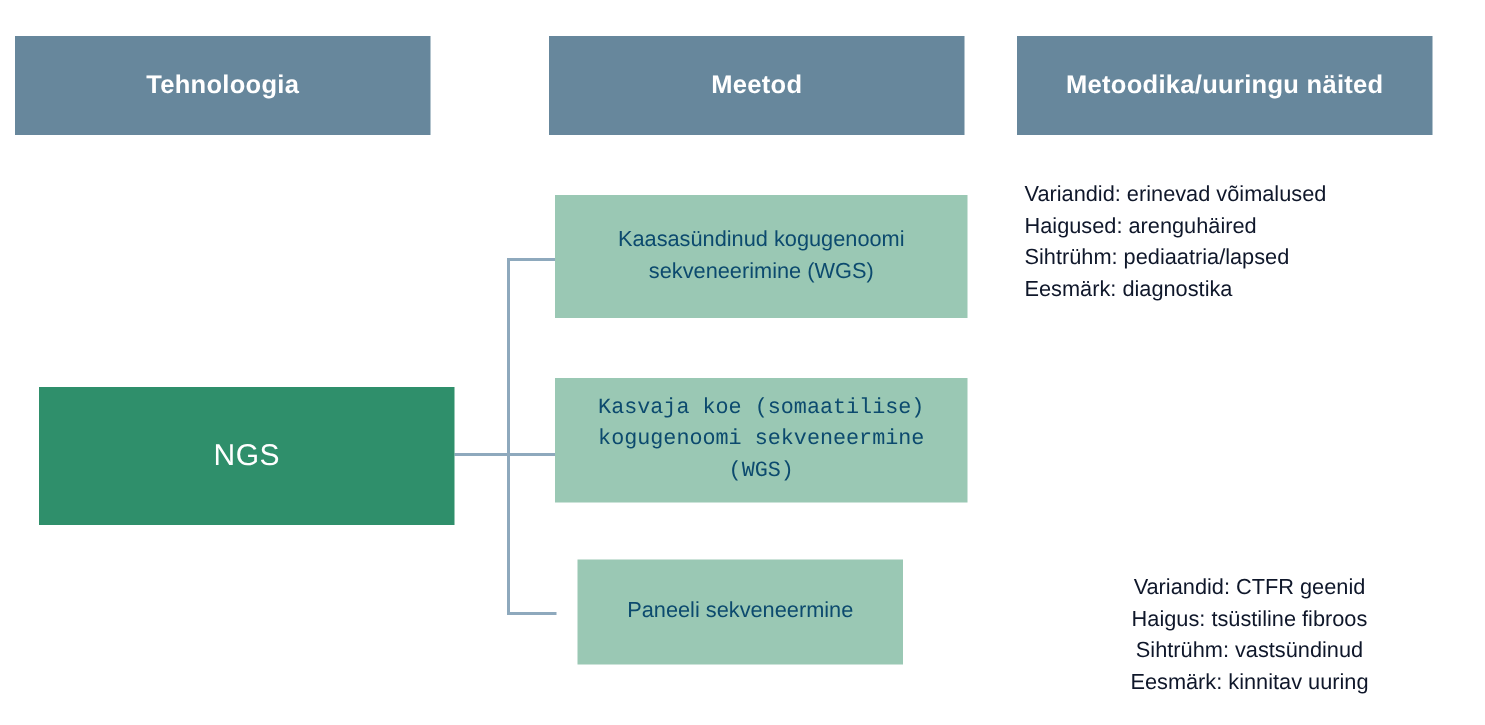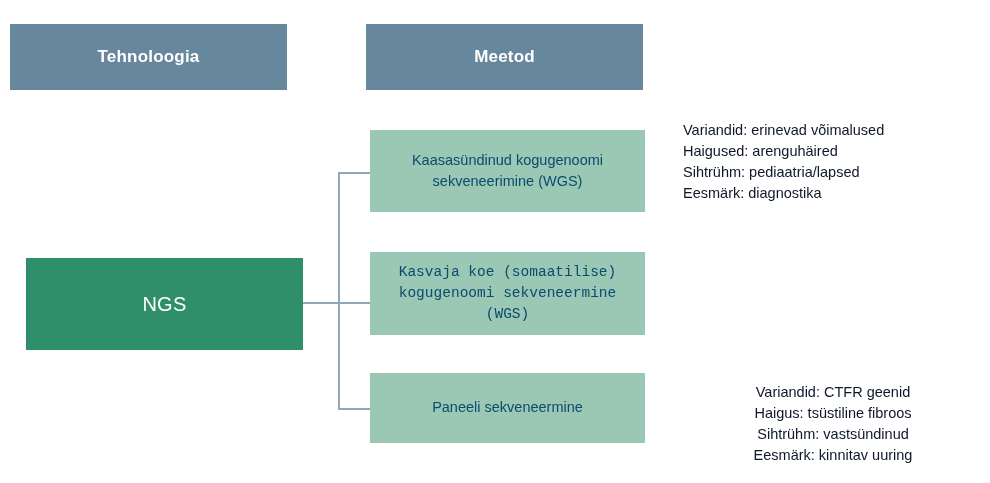--- a/index.html
+++ b/index.html
@@ -69,21 +69,21 @@
     align-items: center;
     justify-content: center;
     text-align: center;
     font-size: 14.5px;
     line-height: 1.45;
     box-sizing: border-box;
     padding: 6px 14px;
   }
   #method-0 { left: 370px; top: 130px; width: 275px; height: 82px; }
   #method-1 { left: 370px; top: 252px; width: 275px; height: 83px; font-family: Liberation Mono, monospace; }
-  #method-2 { left: 370px; top: 373px; width: 275px; height: 70px; }
+  #method-2 { left: 385px; top: 373px; width: 217px; height: 70px; }
 
   
   .conn {
     position: absolute;
     background: #8EA9BD;
   }
   .conn-h { height: 2px; }
   .conn-v { width: 2px; }
   #conn-stem   { left: 303px; top: 302px; width: 37px;  }   
   #conn-trunk  { left: 338px; top: 172px; height: 238px; }  
@@ -107,20 +107,21 @@
 </style>
 </head>
 <body>
 
 <div id="diagram">
 
   <div class="hdr" id="hdr-tech">Tehnoloogia</div>
 
   <div class="hdr" id="hdr-method">Meetod</div>
 
+  <div class="hdr" id="hdr-examp">Metoodika/uuringu näited</div>
 
   <div class="conn conn-h" id="conn-stem"></div>
   <div class="conn conn-v" id="conn-trunk"></div>
   <div class="conn conn-h" id="conn-b0"></div>
   <div class="conn conn-h" id="conn-b1"></div>
   <div class="conn conn-h" id="conn-b2"></div>
 
   <div id="ngs-node">NGS</div>
 
   <div class="method" id="method-0">Kaasasündinud kogugenoomi sekveneerimine (WGS)</div>

